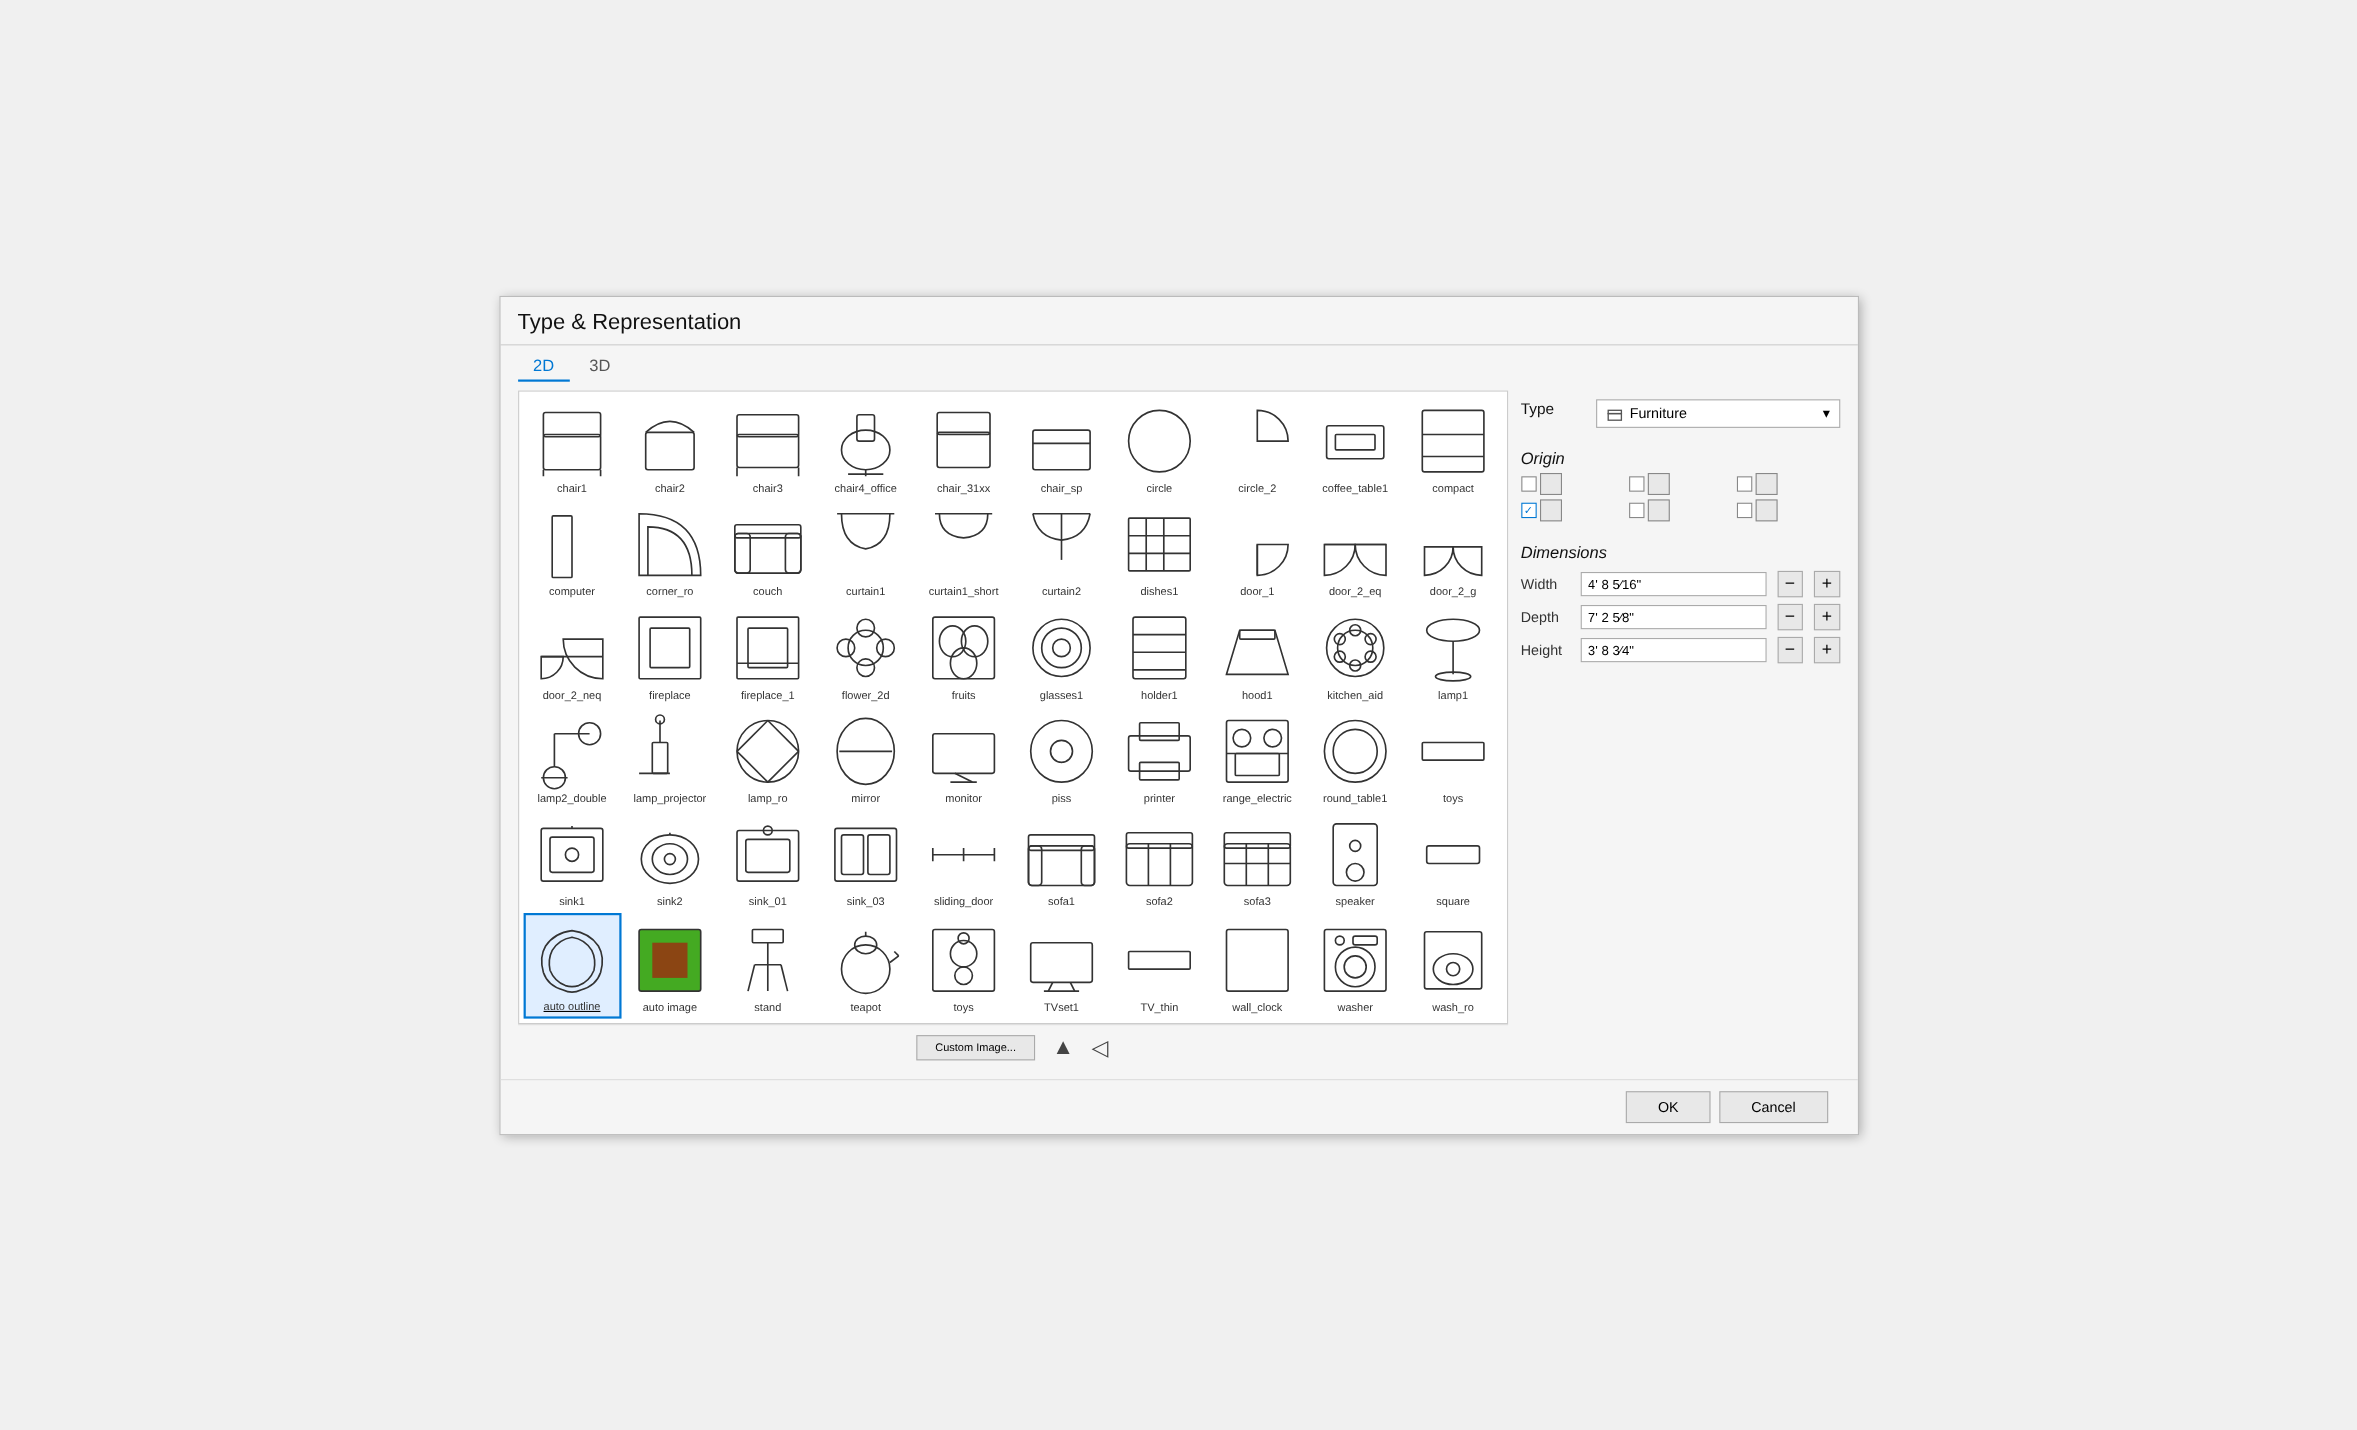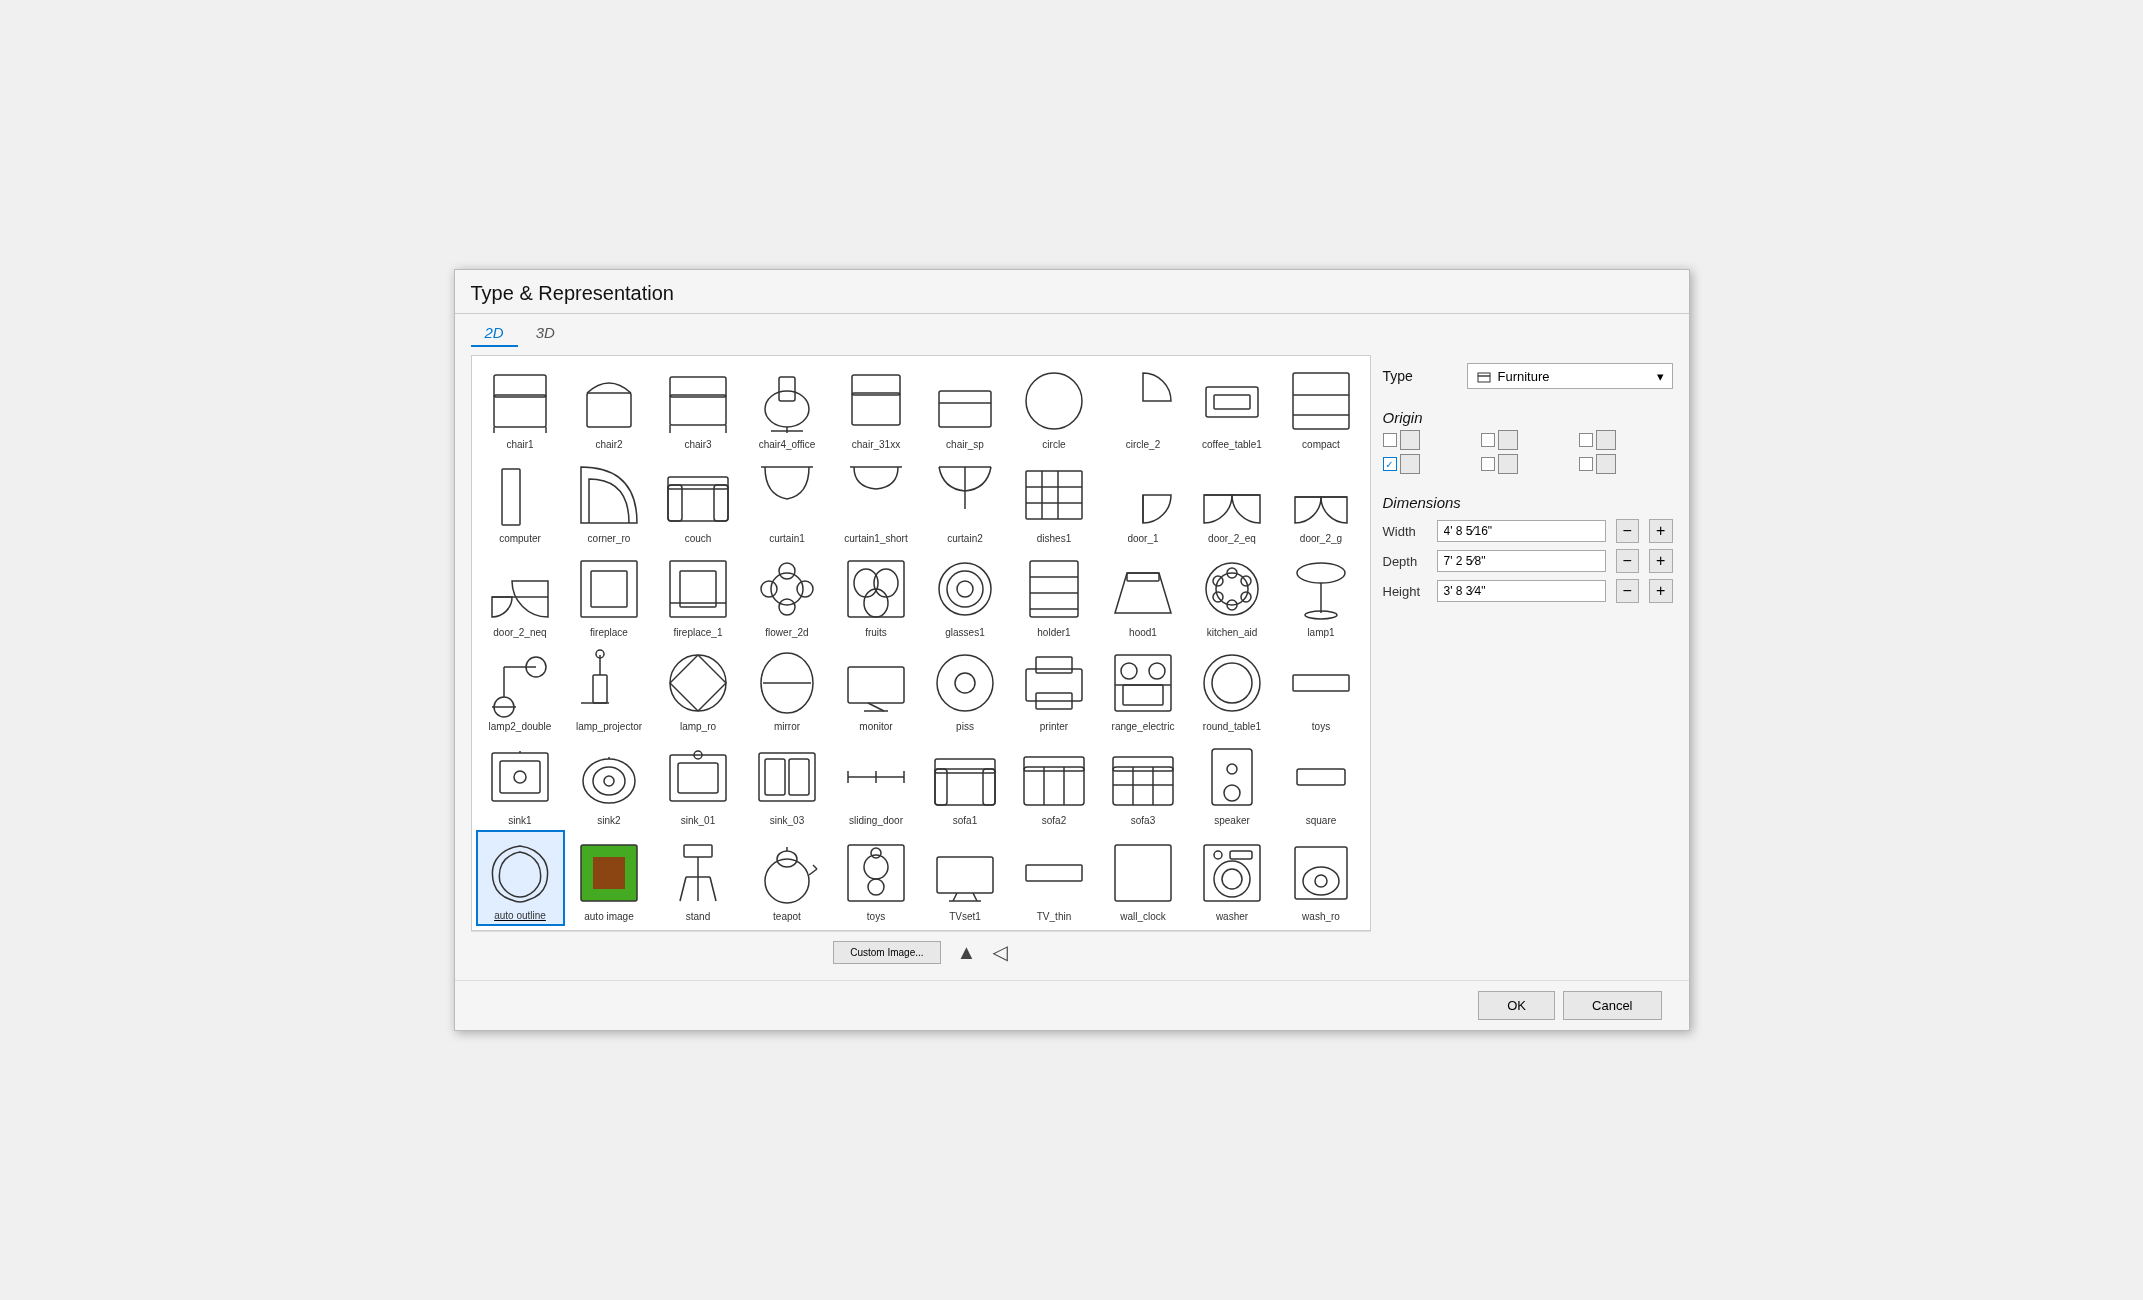--- a/index.html
+++ b/index.html
@@ -23,21 +23,20 @@
       padding: 12px 16px 8px 16px;
       font-size: 20px;
       font-weight: 400;
       color: #111;
       border-bottom: 1px solid #ccc;
     }
     .tab-bar {
       display: flex;
       padding: 6px 16px 0 16px;
       gap: 4px;
-      font-style: italic;
     }
     .tab {
       padding: 4px 14px;
       font-size: 15px;
       cursor: pointer;
       border-bottom: 2px solid transparent;
       color: #555;
     }
     .tab.active {
       border-bottom: 2px solid #0078d4;
@@ -112,22 +111,21 @@
       color: #444;
     }
     .right-panel {
       width: 290px;
       display: flex;
       flex-direction: column;
       gap: 12px;
     }
     .panel-row {
       display: flex;
-      align-items: center;
-      gap: 24px;
+      gap: 8px;
     }
     .panel-label {
       font-size: 14px;
       color: #111;
       font-weight: 500;
       min-width: 60px;
     }
     .type-dropdown {
       flex: 1;
       display: flex;

